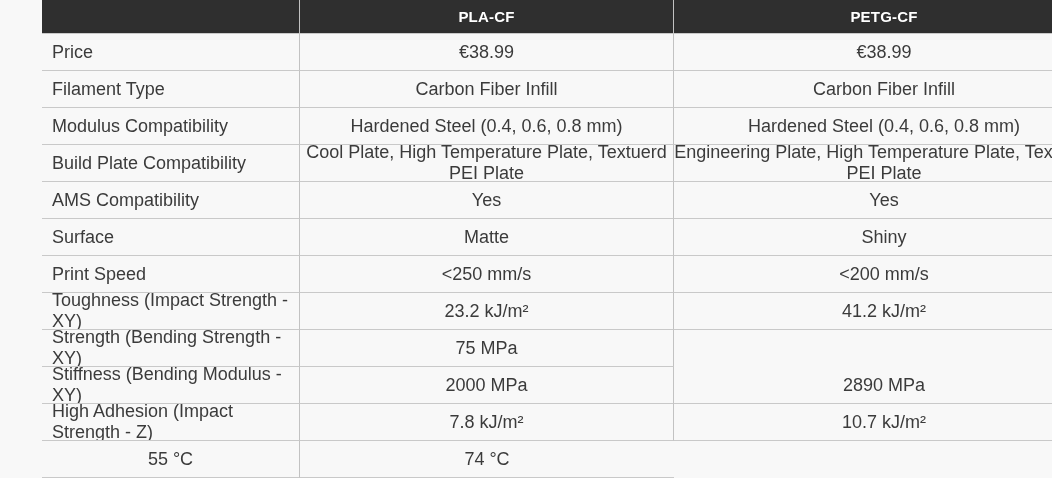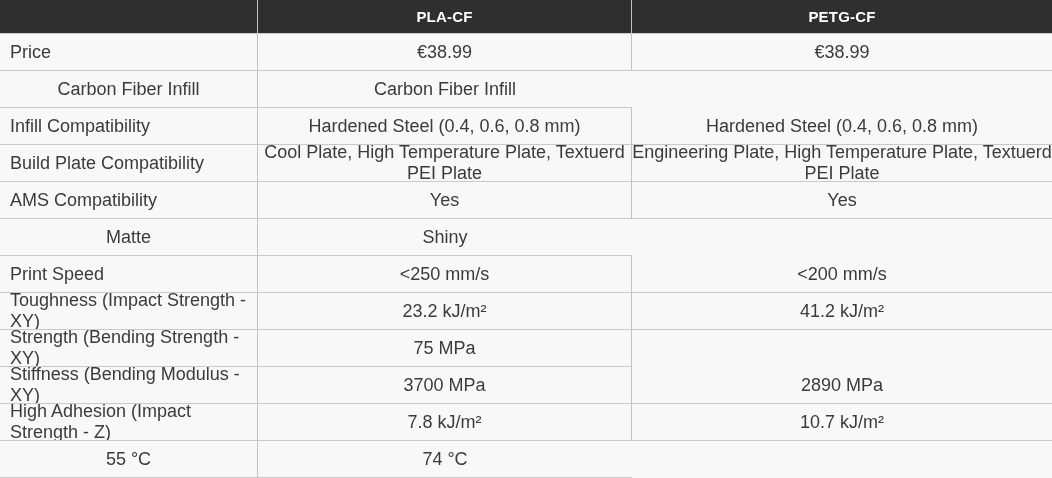--- a/index.html
+++ b/index.html
@@ -11,20 +11,21 @@
   .table {
     width: 1052px;
     height: 478px;
     overflow: hidden;
     background: #f8f8f8;
   }
   .row {
     display: grid;
     grid-template-columns: 258px 374px 420px;
     height: 37px;
+    margin-left: 42px;
   }
   .row.header {
     height: 34px;
   }
   .cell {
     box-sizing: border-box;
     display: flex;
     align-items: center;
     border-bottom: 1px solid #c9c9c9;
     background: #f8f8f8;
@@ -64,59 +65,61 @@
     <div class="cell c1">PLA-CF</div>
     <div class="cell c2">PETG-CF</div>
   </div>
   <div id="tbody">
       <div class="row">
         <div class="cell c0 label">Price</div>
         <div class="cell c1 value">€38.99</div>
         <div class="cell c2 value">€38.99</div>
       </div>
       <div class="row">
+        <div class="cell c0 label">Filament Type</div>
         <div class="cell c1 value">Carbon Fiber Infill</div>
         <div class="cell c2 value">Carbon Fiber Infill</div>
       </div>
       <div class="row">
-        <div class="cell c0 label">Infill Compatibility</div>
+        <div class="cell c0 label">Modulus Compatibility</div>
         <div class="cell c1 value">Hardened Steel (0.4, 0.6, 0.8 mm)</div>
         <div class="cell c2 value">Hardened Steel (0.4, 0.6, 0.8 mm)</div>
       </div>
       <div class="row">
         <div class="cell c0 label">Build Plate Compatibility</div>
         <div class="cell c1 value">Cool Plate, High Temperature Plate, Textuerd PEI Plate</div>
         <div class="cell c2 value">Engineering Plate, High Temperature Plate, Textuerd PEI Plate</div>
       </div>
       <div class="row">
         <div class="cell c0 label">AMS Compatibility</div>
         <div class="cell c1 value">Yes</div>
         <div class="cell c2 value">Yes</div>
       </div>
       <div class="row">
+        <div class="cell c0 label">Surface</div>
         <div class="cell c1 value">Matte</div>
         <div class="cell c2 value">Shiny</div>
       </div>
       <div class="row">
         <div class="cell c0 label">Print Speed</div>
         <div class="cell c1 value">&lt;250 mm/s</div>
         <div class="cell c2 value">&lt;200 mm/s</div>
       </div>
       <div class="row">
         <div class="cell c0 label">Toughness (Impact Strength - XY)</div>
         <div class="cell c1 value">23.2 kJ/m²</div>
         <div class="cell c2 value">41.2 kJ/m²</div>
       </div>
       <div class="row">
         <div class="cell c0 label">Strength (Bending Strength - XY)</div>
         <div class="cell c1 value">75 MPa</div>
       </div>
       <div class="row">
         <div class="cell c0 label">Stiffness (Bending Modulus - XY)</div>
-        <div class="cell c1 value">3700 MPa</div>
+        <div class="cell c1 value">2000 MPa</div>
         <div class="cell c2 value">2890 MPa</div>
       </div>
       <div class="row">
         <div class="cell c0 label">High Adhesion (Impact Strength - Z)</div>
         <div class="cell c1 value">7.8 kJ/m²</div>
         <div class="cell c2 value">10.7 kJ/m²</div>
       </div>
       <div class="row">
         <div class="cell c1 value">55 °C</div>
         <div class="cell c2 value">74 °C</div>

